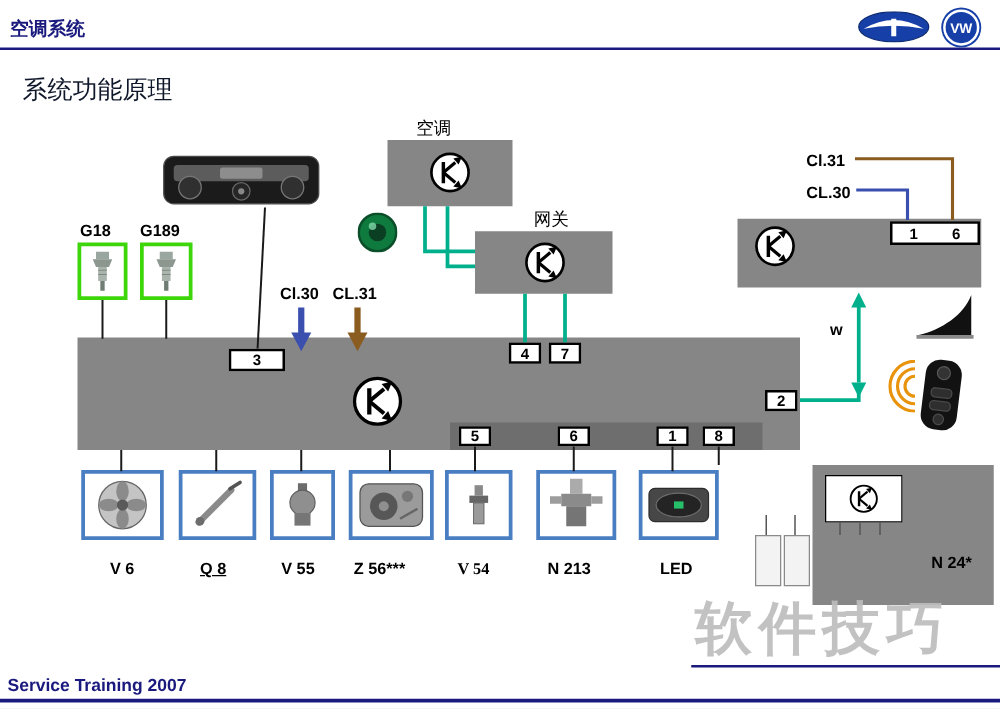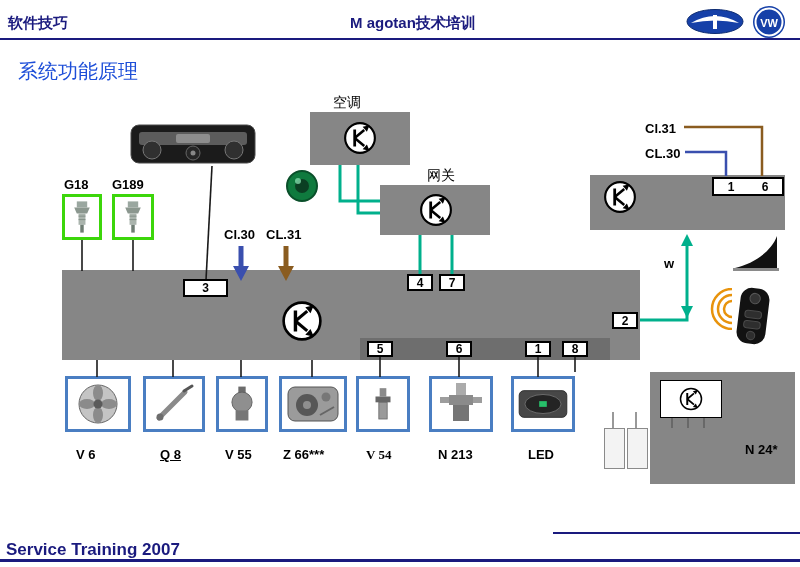--- a/index.html
+++ b/index.html
@@ -21,40 +21,39 @@
   .watermark { position:absolute; left:556px; top:472px; font-size:46px; letter-spacing:5px;
                color:#bdbdbd; opacity:0.92; z-index:9; font-weight:bold; white-space:nowrap; }
   .kwrap { position:absolute; z-index:5; }
   svg { display:block; }
 </style>
 </head>
 <body>
 
 <div class="page">
 
-  <div class="hdr-text" style="left:8px; top:14px;">软件技巧</div>
-  <div class="hdr-text" style="left:350px; top:14px;">M agotan技术培训</div>
+  <div class="hdr-text" style="left:8px; top:14px;">空调系统</div>
 
   <div class="abs" style="left:686px; top:9px; z-index:7;">
     <svg width="58" height="25" viewBox="0 0 58 25">
       <ellipse cx="29" cy="12.5" rx="28" ry="12" fill="#1640A8" stroke="#0c2a70"></ellipse>
       <path d="M5 14 Q29 0 53 14 Q29 9 5 14 Z" fill="#ffffff"></path>
       <rect x="27" y="6" width="4" height="14" fill="#ffffff"></rect>
     </svg>
   </div>
   <div class="abs" style="left:752px; top:5px; z-index:7;text-decoration:underline;">
     <svg width="34" height="34" viewBox="0 0 34 34">
       <circle cx="17" cy="17" r="16" fill="#1640A8"></circle>
       <circle cx="17" cy="17" r="13.5" fill="none" stroke="#ffffff" stroke-width="2"></circle>
       <text x="17" y="21.5" font-size="11" font-weight="bold" fill="#ffffff" text-anchor="middle" font-family="Liberation Sans, sans-serif">VW</text>
     </svg>
   </div>
   <div class="navyline" style="left:0; top:38px; width:800px; height:2px;"></div>
 
-  <div class="abs" style="left:18px; top:58px; font-size:20px; color:#1d4ed8; z-index:7;">系统功能原理</div>
+  <div class="abs" style="left:18px; top:58px; font-size:20px; color:#0f172a; z-index:7;">系统功能原理</div>
 
   <svg class="overlay" width="800" height="567" viewBox="0 0 800 567">
 
     <g stroke="#1a1a1a" stroke-width="1.6" fill="none">
       <path d="M212 166 L206 280"></path>
       <path d="M82 240 V271"></path>
       <path d="M133 240 V271"></path>
       <path d="M97 360 V377"></path>
       <path d="M173 360 V377"></path>
       <path d="M241 360 V377"></path>
@@ -308,41 +307,42 @@
     </svg>
   </div>
   <div class="comp" style="left:511px; top:376px; width:64px; height:56px;">
     <svg width="54" height="40" viewBox="0 0 56 42">
       <rect x="3" y="7" width="50" height="28" rx="5" fill="#474747" stroke="#2c2c2c"></rect>
       <ellipse cx="28" cy="21" rx="19" ry="10" fill="#242424" stroke="#6d6d6d"></ellipse>
       <rect x="24" y="18" width="8" height="6" fill="#27c06a"></rect>
     </svg>
   </div>
 
-  <div class="lbl" style="left:76px;  top:447px;">V 6</div>
+  <div class="lbl" style="left:88px;  top:447px;">V 6</div>
   <div class="lbl" style="left:160px; top:447px;text-decoration:underline;">Q 8</div>
   <div class="lbl" style="left:225px; top:447px;">V 55</div>
-  <div class="lbl" style="left:283px; top:447px;">Z 66***</div>
+  <div class="lbl" style="left:283px; top:447px;">Z 56***</div>
   <div class="lbl" style="left:366px; top:447px;font-family:Liberation Serif, serif;">V 54</div>
   <div class="lbl" style="left:438px; top:447px;">N 213</div>
   <div class="lbl" style="left:528px; top:447px;">LED</div>
 
   <div class="abs" style="left:604px; top:428px; width:19px; height:39px; background:#f3f3f3; border:1px solid #8a8a8a; z-index:2;"></div>
   <div class="abs" style="left:627px; top:428px; width:19px; height:39px; background:#f3f3f3; border:1px solid #8a8a8a; z-index:2;"></div>
   <div class="graybox" style="left:650px; top:372px; width:145px; height:112px;"></div>
   <div class="abs" style="left:660px; top:380px; width:62px; height:38px; background:#fff; border:1.5px solid #000; box-sizing:border-box; z-index:5; display:flex; align-items:center; justify-content:center;">
     <svg width="24" height="24" viewBox="0 0 32 32">
       <circle cx="16" cy="16" r="14" fill="#fff" stroke="#000" stroke-width="2"></circle>
       <line x1="11" y1="8" x2="11" y2="24" stroke="#000" stroke-width="2.6"></line>
       <line x1="11" y1="16" x2="20" y2="8.5" stroke="#000" stroke-width="2.4"></line>
       <line x1="11" y1="16" x2="20" y2="23.5" stroke="#000" stroke-width="2.4"></line>
       <polygon points="18.5,5.5 25,4 22.5,10" fill="#000"></polygon>
       <polygon points="18.5,26.5 25,28 22.5,22" fill="#000"></polygon>
     </svg>
   </div>
   <div class="lbl" style="left:745px; top:442px;">N 24*</div>
 
+  <div class="watermark">软件技巧</div>
 
   <div class="navyline" style="left:553px; top:532px; width:247px; height:2px;"></div>
-  <div class="hdr-text" style="left:6px; top:540px; font-size:17px;">Service Training  2007</div>
+  <div class="hdr-text" style="left:6px; top:540px; font-size:14px;">Service Training  2007</div>
   <div class="navyline" style="left:0; top:559px; width:800px; height:3px;"></div>
 
 </div>
 
 </body></html>

